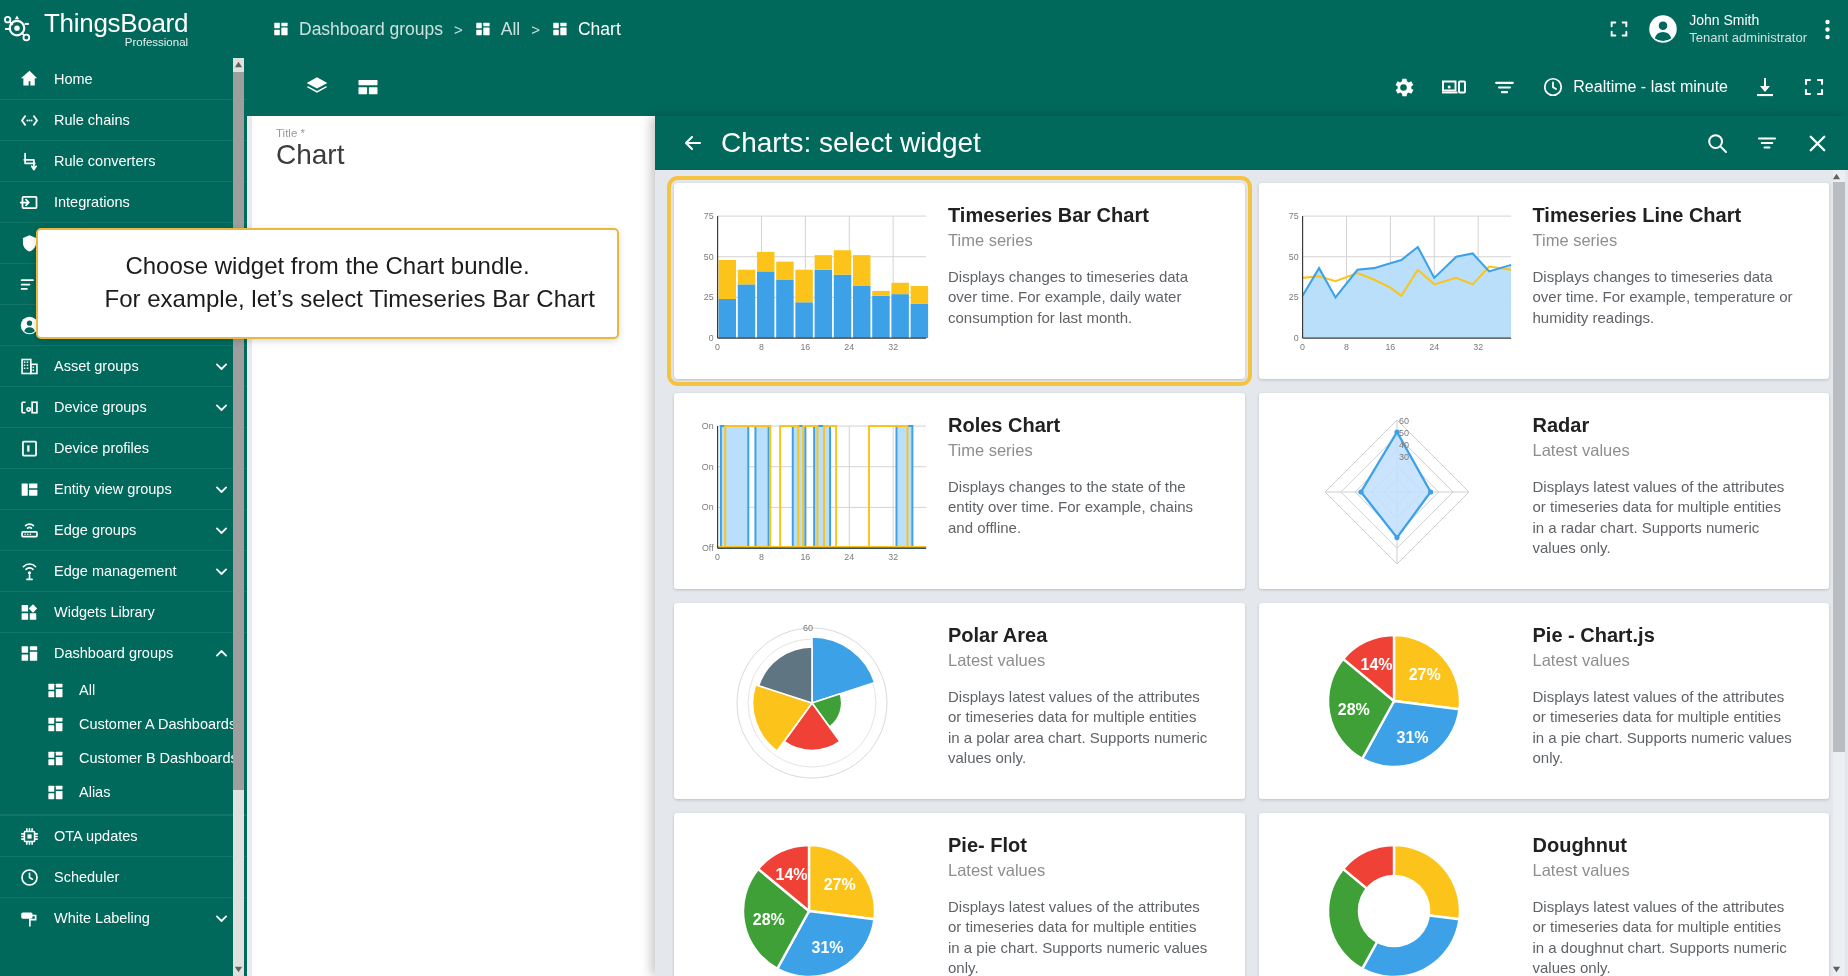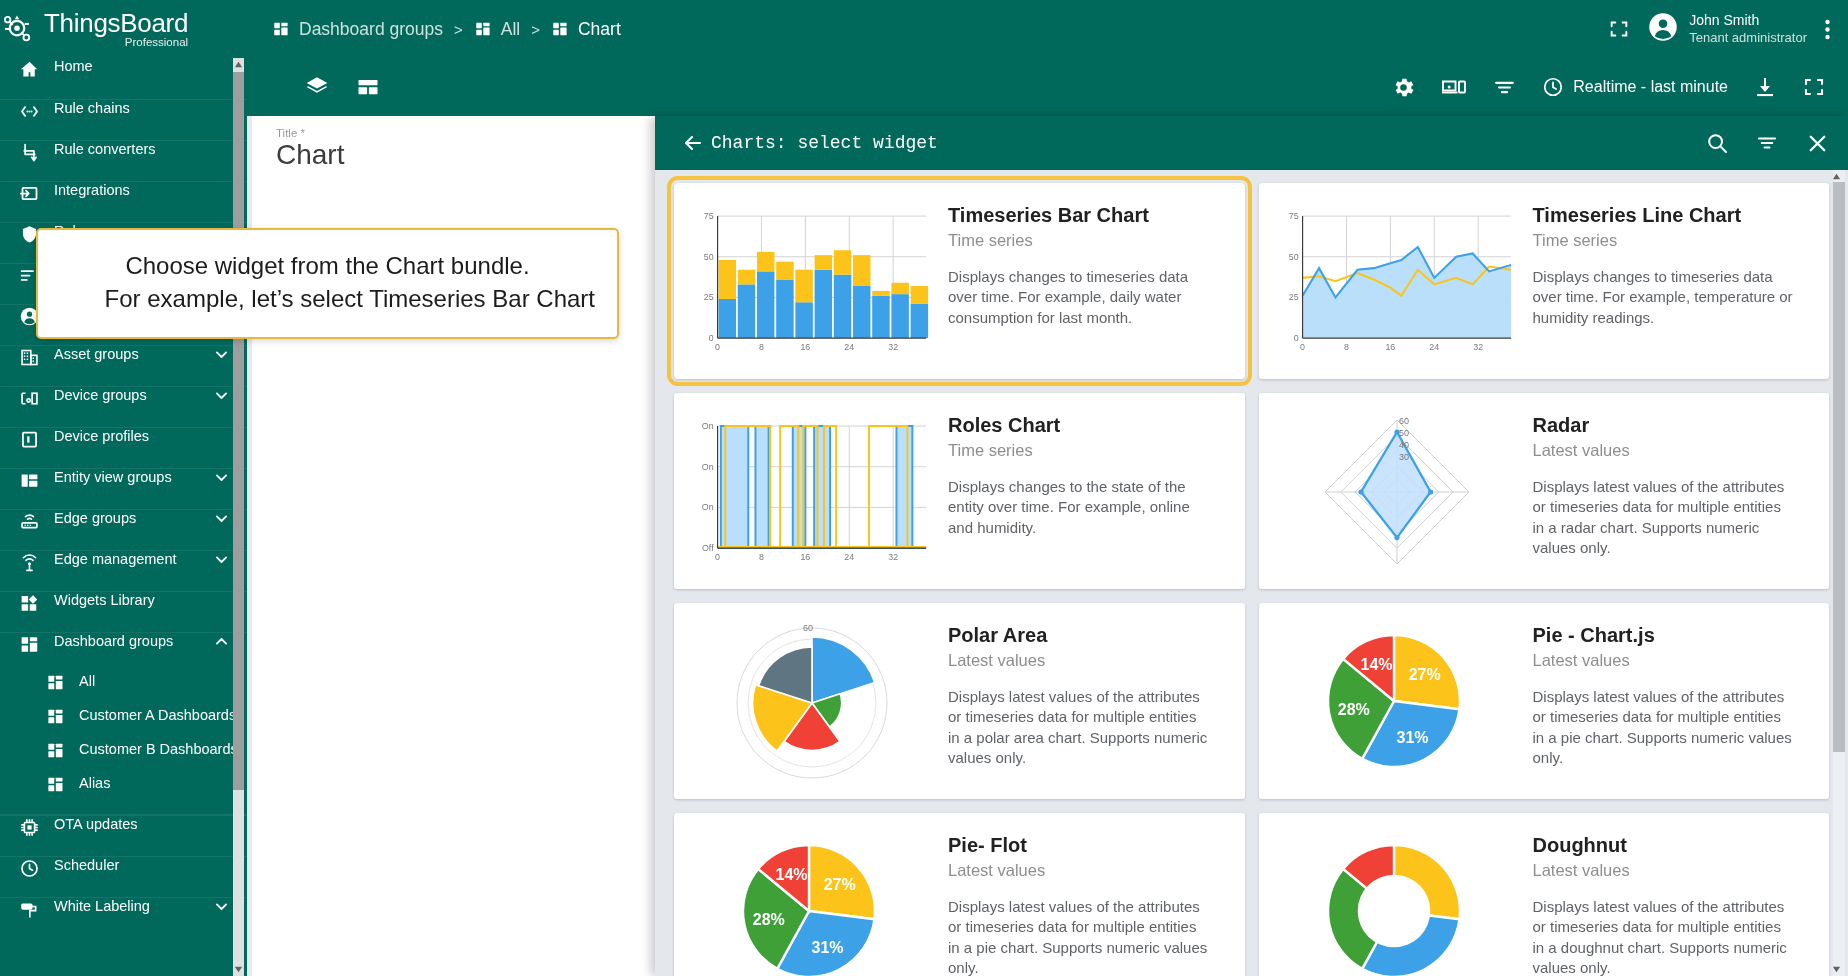--- a/index.html
+++ b/index.html
@@ -29,21 +29,21 @@
   .logo-title { font-size: 26px; font-weight: 400; letter-spacing: -0.3px; }
   .logo-sub { font-size: 11.5px; text-align: right; color: #e7efee; margin-top: 1px; }
 
   #sidebar-scroll {
     position: absolute; top: 58px; left: 0;
     width: 247px; height: 918px;
     overflow: hidden;
   }
   .nav-item {
     height: 41px;
-    display: flex; align-items: flex-start;
+    display: flex; align-items: center;
     padding: 0 18px 0 18px;
     gap: 14px;
     font-size: 14.5px;
     border-top: 1px solid rgba(255,255,255,0.07);
     position: relative;
     cursor: pointer;
     white-space: nowrap;
   }
   .nav-item:first-child { border-top: none; }
   .nav-item .ni-ico { width: 22px; height: 22px; flex: 0 0 22px; display:flex; align-items:center; justify-content:center; }
@@ -71,21 +71,21 @@
     width: 1601px; height: 58px;
     background: #00695c;
     display: flex; align-items: center;
     color: #fff;
   }
   #breadcrumb { display: flex; align-items: center; gap: 9px; margin-left: 25px; font-size: 17.5px; }
   .bc-item { display: flex; align-items: center; gap: 9px; cursor: pointer; }
   .bc-item.dim { color: #cfe0de; }
   .bc-sep { color: #cfe0de; font-size: 15px; padding: 0 2px; }
   #topbar-right { margin-left: auto; display: flex; align-items: center; gap: 18px; padding-right: 18px; }
-  #user-block { display: flex; gap: 11px; cursor: pointer; }
+  #user-block { display: flex; align-items: center; gap: 11px; cursor: pointer; }
   #user-avatar { width: 30px; height: 30px; }
   #user-names { line-height: 1.25; }
   #user-name { font-size: 14px; color: #ffffff; }
   #user-role { font-size: 13px; color: #cfe0de; }
   .icon-btn { cursor: pointer; display: flex; align-items: center; justify-content: center; }
 
   
   #dash-toolbar {
     position: absolute; left: 247px; top: 58px;
     width: 1601px; height: 58px;
@@ -119,21 +119,21 @@
     position: absolute; left: 655px; top: 116px;
     width: 1193px; height: 860px;
     background: #e4e7ec;
     box-shadow: -4px 0 10px rgba(0,0,0,.22);
   }
   #wp-header {
     height: 54px; background: #00695c; color: #fff;
     display: flex; align-items: center; padding: 0 18px 0 24px;
   }
   #wp-back { width: 28px; height: 28px; display:flex; align-items:center; justify-content:center; cursor:pointer; }
-  #wp-title { font-size: 18px; margin-left: 4px; font-weight: 400; font-family: Liberation Mono, monospace; }
+  #wp-title { font-size: 28px; margin-left: 14px; font-weight: 400; }
   #wp-actions { margin-left: auto; display: flex; align-items: center; gap: 26px; }
   #wp-body {
     position: relative;
     height: 806px;
     padding: 13px 19px 0 19px;
     overflow: hidden;
   }
   #wp-grid {
     display: grid;
     grid-template-columns: 1fr 1fr;
@@ -802,21 +802,21 @@
               <path d="M134.2315789473684,134 L134.2315789473684,10 L146.50526315789472,10 L146.50526315789472,134" fill="none" stroke="#fcc41b" stroke-width="2"></path>
               <path d="M179.97894736842107,134 L179.97894736842107,10 L219.03157894736844,10 L219.03157894736844,134" fill="none" stroke="#fcc41b" stroke-width="2"></path>
               <line x1="26" y1="133" x2="238" y2="133" stroke="#fcc41b" stroke-width="2"></line>
               <line x1="26" y1="10" x2="26" y2="134" stroke="#3a3a3a" stroke-width="1.2"></line>
               <line x1="26" y1="134" x2="238" y2="134" stroke="#3a3a3a" stroke-width="1.2"></line>
             </svg>
           </div>
       <div class="wcard-info">
         <div class="wcard-title">Roles Chart</div>
         <div class="wcard-sub">Time series</div>
-        <div class="wcard-desc">Displays changes to the state of the entity over time. For example, online and humidity.</div>
+        <div class="wcard-desc">Displays changes to the state of the entity over time. For example, chains and offline.</div>
       </div>
     </div>
         <div class="wcard">
       <div class="wcard-preview">
             <svg width="190" height="158" viewBox="0 0 190 158">
               <polygon points="95,8 167,80 95,152 23,80.00000000000001" fill="none" stroke="#cfcfcf" stroke-width="1"></polygon>
               <polygon points="95,23.839999999999996 151.16,80 95,136.16 38.839999999999996,80" fill="none" stroke="#cfcfcf" stroke-width="1"></polygon>
               <polygon points="95,38.24 136.76,80 95,121.75999999999999 53.24,80" fill="none" stroke="#cfcfcf" stroke-width="1"></polygon>
               <polygon points="95,54.08 120.92,80 95,105.92 69.08,80" fill="none" stroke="#cfcfcf" stroke-width="1"></polygon>
               <polygon points="95,67.04 107.96,80 95,92.96 82.04,80" fill="none" stroke="#cfcfcf" stroke-width="1"></polygon>

